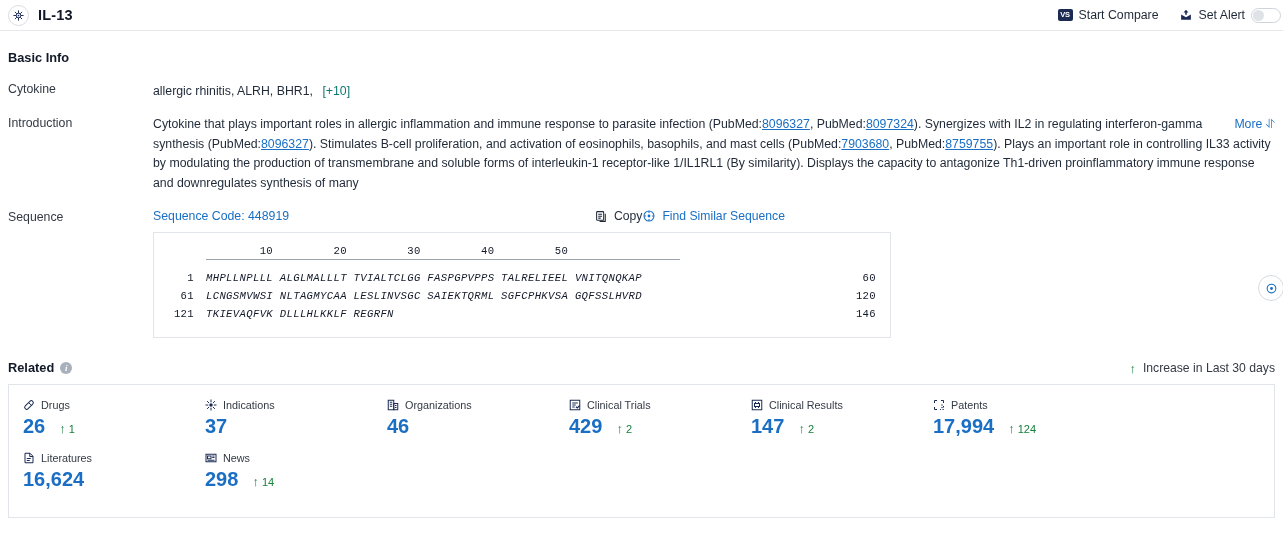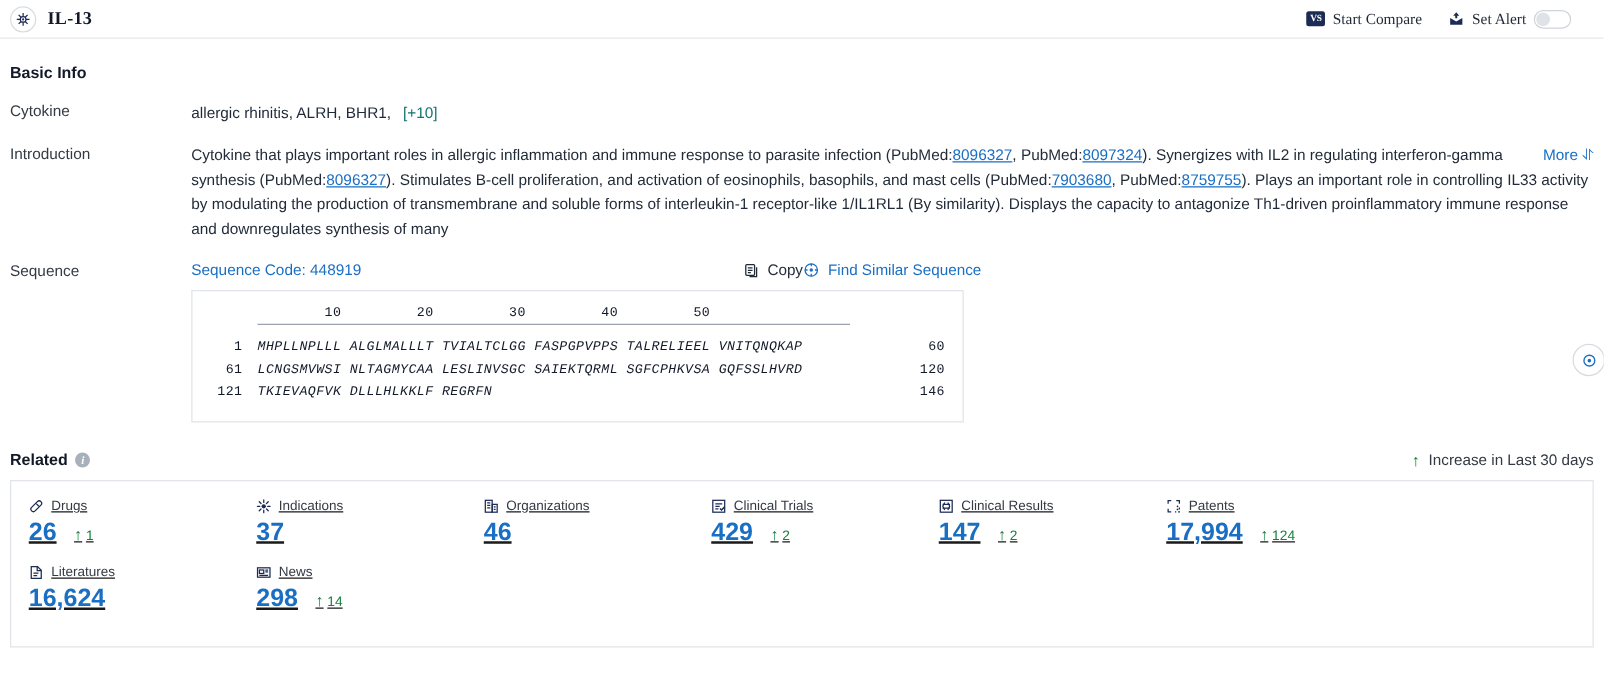--- a/index.html
+++ b/index.html
@@ -10,24 +10,23 @@
     font-family: "Liberation Sans", sans-serif;
     color: #1a1a1a;
     overflow: hidden;
   }
 
   
   #topbar {
     height: 31px;
     display: flex;
     align-items: center;
-    padding: 0 26px 0 8px;
+    padding: 0 2px 0 8px;
     border-bottom: 1px solid #e6e8eb;
     background: #fff;
-    font-family: Liberation Serif, serif;
   }
   #topbar .left { display: flex; align-items: center; gap: 9px; }
   .entity-badge {
     width: 21px; height: 21px; border-radius: 50%;
     border: 1px solid #d9dde2;
     display: flex; align-items: center; justify-content: center;
     flex: 0 0 auto;
   }
   .entity-title {
     font-size: 14.5px; font-weight: bold; color: #111827;
@@ -105,21 +104,21 @@
     display: flex; align-items: center;
   }
   .seq-code { font-size: 12.3px; color: #1a6fc4; cursor: pointer; }
   .seq-tools { margin-left: auto; display: flex; align-items: center; padding-right: 490px; }
   .seq-tool { display: flex; align-items: center; gap: 6px; font-size: 12.2px; cursor: pointer; }
   .seq-tool.copy { color: #1f2937; }
   .seq-tool.similar { color: #1a6fc4; }
 
   .seq-box {
     margin-top: 9px;
-    width: 618px;
+    width: 738px;
     border: 1px solid #e1e4e8;
     background: #fff;
     padding: 12px 14px 14px 14px;
   }
   .seq-mono {
     font-family: "Liberation Mono", "DejaVu Sans Mono", monospace;
     font-size: 10.6px;
     color: #111827;
     letter-spacing: .35px;
     white-space: pre;
@@ -143,21 +142,21 @@
     font-size: 12.2px; color: #333a44;
   }
 
   .related-card {
     margin-top: 9px;
     border: 1px solid #e1e4e8;
     background: #fff;
     padding: 14px 14px 12px 14px;
     display: flex; flex-wrap: wrap;
   }
-  .metric { width: 182px; margin-bottom: 14px; text-decoration: underline; }
+  .metric { width: 182px; margin-bottom: 14px; }
   .metric .m-head {
     display: flex; align-items: center; gap: 6px;
     font-size: 10.8px; color: #333a44;
   }
   .metric .m-val {
     margin-top: 4px;
     display: flex; align-items: baseline; gap: 14px;
     font-size: 20px; font-weight: bold; color: #1a6fc4;
     cursor: pointer;
   }

